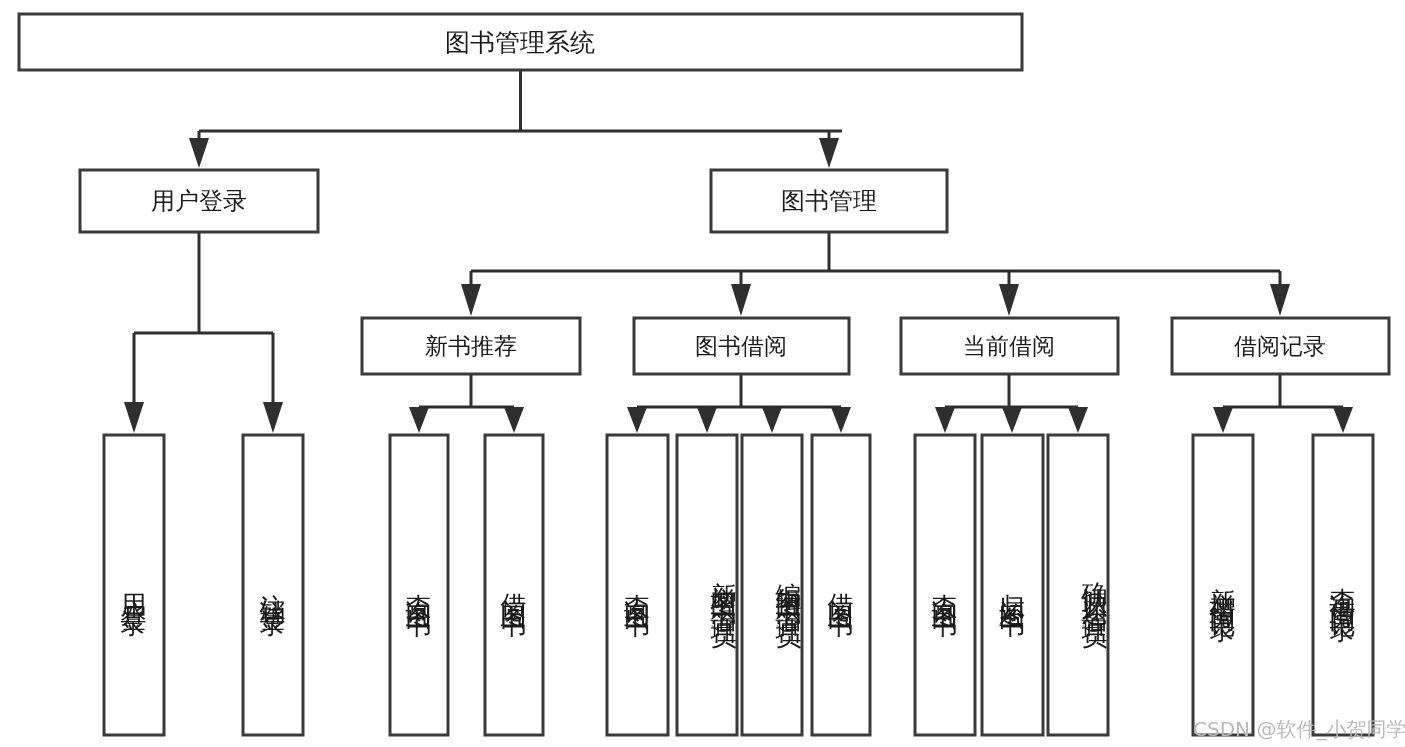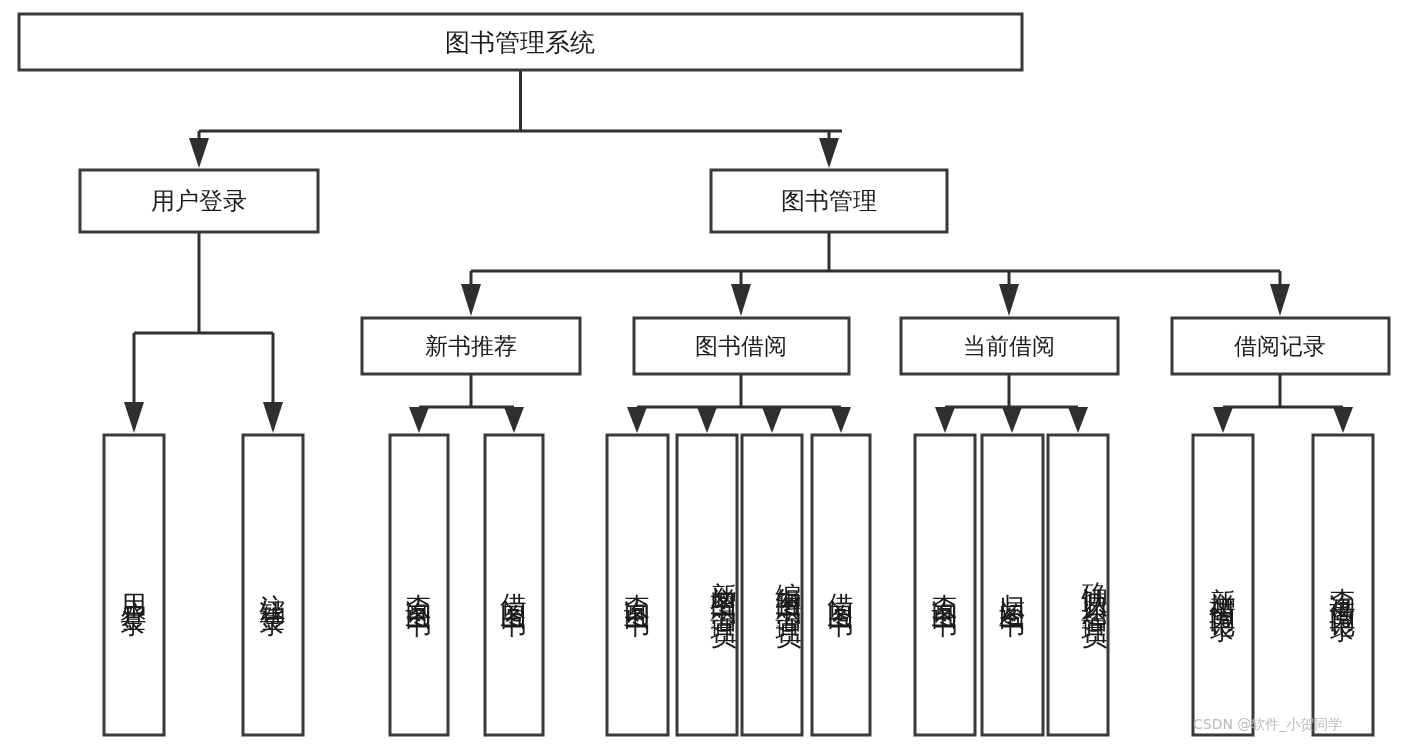--- a/index.html
+++ b/index.html
@@ -19,21 +19,21 @@
   }
   .lvl1-label{font-size:25px;}
   .lvl2-label{font-size:24px;}
   .lvl3-label{font-size:23px;}
   .conn{stroke:#2f2f2f;stroke-width:3;fill:none;}
   .arrow-head{fill:#2f2f2f;stroke:none;}
   #watermark{
     position:absolute;
     left:1193px;top:716px;
     font-family:"DejaVu Sans","Liberation Sans",sans-serif;
-    font-size:14px;
+    font-size:20px;
     color:#b9b9b9;
     white-space:nowrap;
     pointer-events:none;
     user-select:none;
   }
 </style>
 </head>
 <body>
 
 <div id="diagram-root">

